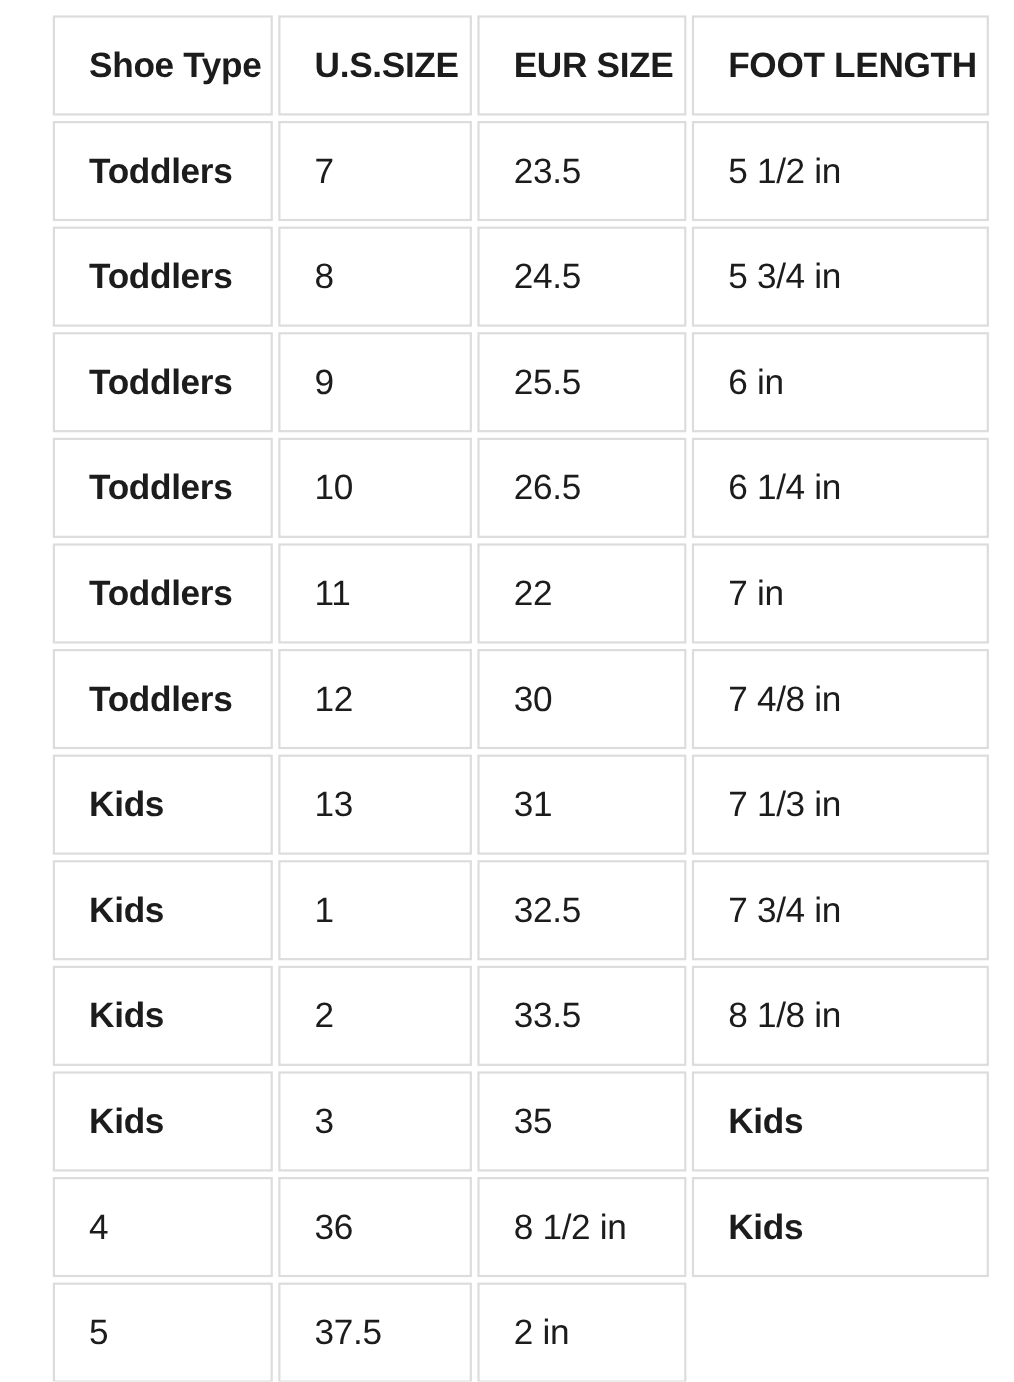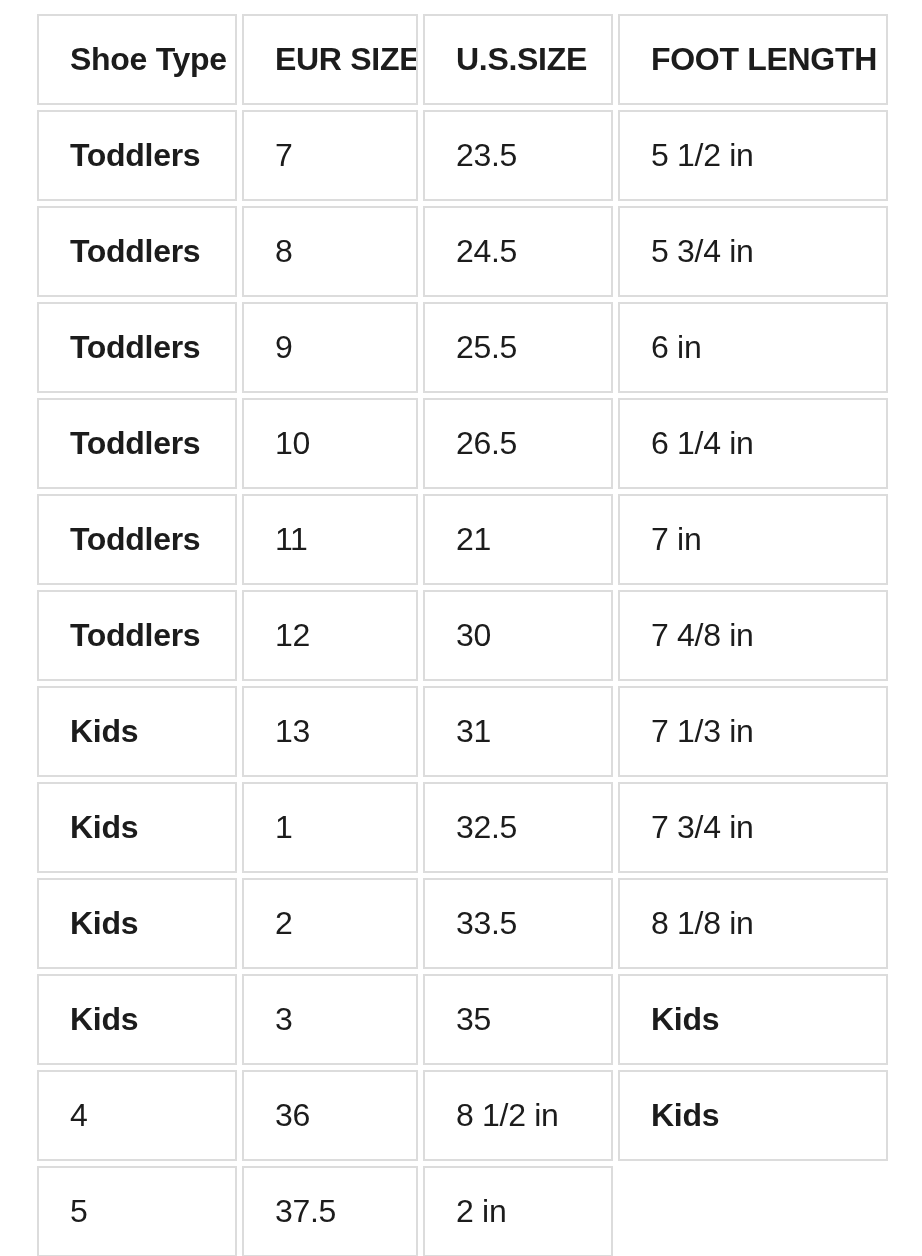--- a/index.html
+++ b/index.html
@@ -9,21 +9,21 @@
   body {
     width: 922px;
     height: 1256px;
     overflow: hidden;
     background: var(--bg, #ffffff);
     font-family: "Liberation Sans", "DejaVu Sans", sans-serif;
     position: relative;
   }
   .size-table {
     position: absolute;
-    left: 37px;
+    left: 48px;
     top: 14px;
     display: grid;
     grid-template-columns: 200px 176px 190px 270px;
     grid-auto-rows: 91px;
     column-gap: 5px;
     row-gap: 5px;
   }
   .cell {
     box-sizing: border-box;
     background: var(--cellbg, #ffffff);
@@ -40,22 +40,22 @@
   .head, .rowhead {
     font-weight: 700;
   }
 </style>
 </head>
 <body style="--bg: #ffffff; --cellbg: #ffffff; --border: #dcdcdc; --text: #1c1c1c;">
 
 <div class="size-table">
 
   <div class="cell head">Shoe Type</div>
+  <div class="cell head">U.S.SIZE</div>
   <div class="cell head">EUR SIZE</div>
-  <div class="cell head">U.S.SIZE</div>
   <div class="cell head">FOOT LENGTH</div>
 
   <div class="cell rowhead">Toddlers</div>
   <div class="cell">7</div>
   <div class="cell">23.5</div>
   <div class="cell">5 1/2 in</div>
 
   <div class="cell rowhead">Toddlers</div>
   <div class="cell">8</div>
   <div class="cell">24.5</div>
@@ -66,21 +66,21 @@
   <div class="cell">25.5</div>
   <div class="cell">6 in</div>
 
   <div class="cell rowhead">Toddlers</div>
   <div class="cell">10</div>
   <div class="cell">26.5</div>
   <div class="cell">6 1/4 in</div>
 
   <div class="cell rowhead">Toddlers</div>
   <div class="cell">11</div>
-  <div class="cell">21</div>
+  <div class="cell">22</div>
   <div class="cell">7 in</div>
 
   <div class="cell rowhead">Toddlers</div>
   <div class="cell">12</div>
   <div class="cell">30</div>
   <div class="cell">7 4/8 in</div>
 
   <div class="cell rowhead">Kids</div>
   <div class="cell">13</div>
   <div class="cell">31</div>

